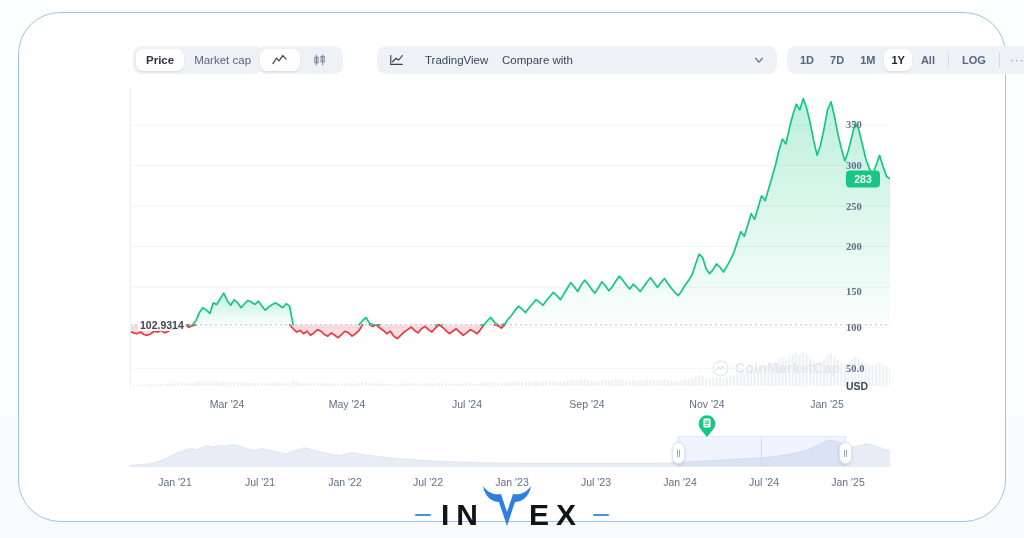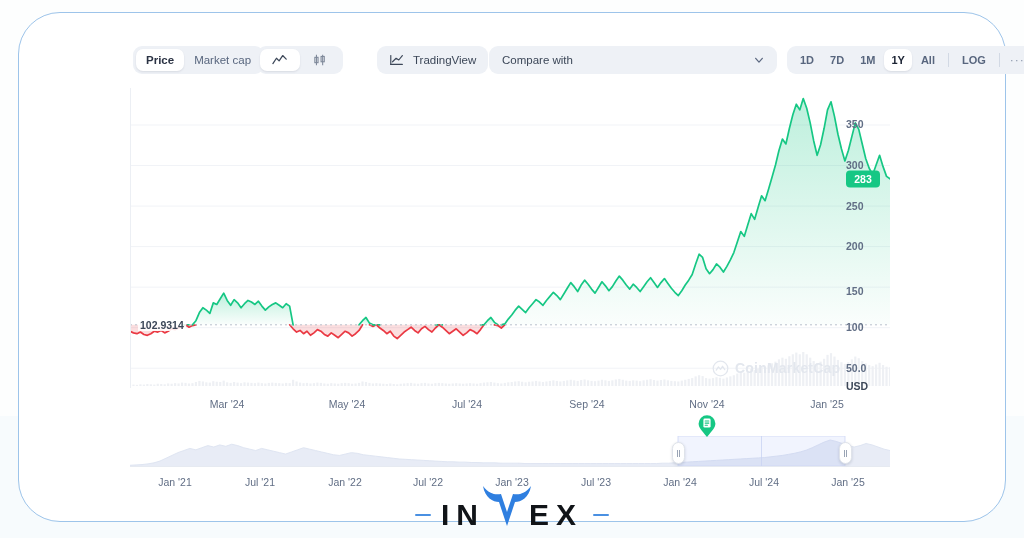--- a/index.html
+++ b/index.html
@@ -38,21 +38,21 @@
   .pill.active { background: #ffffff; color: #2b3344; font-weight: 600;
                  box-shadow: 0 1px 2px rgba(20,30,60,.10); }
   .pg-pricecap { left: 18px; top: 12px; }
   .pg-charttype { left: 142px; top: 12px; }
   .pg-charttype .pill { padding: 0 12px; }
 
   .icon-pill { width: 16px; height: 14px; display: block; }
 
   .btn-tv {
     position: absolute; left: 262px; top: 12px;
-    height: 28px; display: flex; align-items: center; gap: 8px;
+    height: 28px; display: flex; align-items: center; gap: 20px;
     background: #eef1f6; border-radius: 9px; padding: 0 12px;
     font-size: 11.5px; color: #3c4758; cursor: pointer; white-space: nowrap;
   }
 
   .compare {
     position: absolute; left: 374px; top: 12px;
     width: 288px; height: 28px;
     background: #eef1f6; border-radius: 9px;
     display: flex; align-items: center; justify-content: space-between;
     padding: 0 13px; font-size: 11.5px; color: #3c4758; cursor: pointer;
@@ -71,21 +71,21 @@
   }
   .range.active { background: #fff; color: #1b2333; box-shadow: 0 1px 2px rgba(20,30,60,.10); }
   .vsep { width: 1px; height: 14px; background: #d2d9e4; margin: 0 4px; }
   .dots { letter-spacing: 1px; color: #8c98ac; font-size: 12px; padding: 0 4px; cursor: pointer; }
 
   
   .chartwrap { position: absolute; left: 130px; top: 88px; width: 760px; height: 320px; }
   .ylabels { position: absolute; left: 846px; top: 88px; width: 56px; height: 320px; }
   .ytick {
     position: absolute; left: 0; font-size: 10.5px; color: #616e85;
-    font-weight: 600; transform: translateY(-50%);
+    font-weight: 600; transform: translateY(-50%); font-family: Liberation Serif, serif;
   }
   .usd { position: absolute; left: 0; font-size: 10.5px; color: #3c4758; font-weight: 700; }
 
   .badge-price {
     position: absolute; width: 34px; height: 17px; border-radius: 4px;
     background: #16c784; color: #fff; font-size: 10.5px; font-weight: 700;
     display: flex; align-items: center; justify-content: center;
     transform: translateY(-50%);
   }
 

